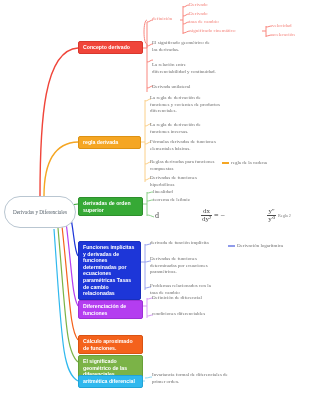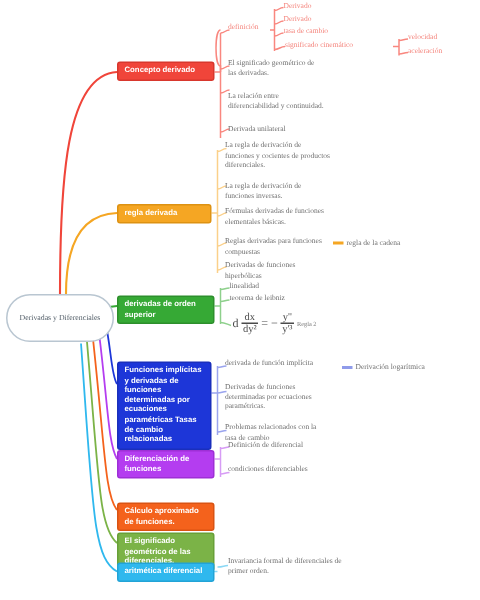--- a/index.html
+++ b/index.html
@@ -42,21 +42,21 @@
   
   .stub{display:inline-block;width:7px;height:2px;vertical-align:middle;margin-right:2px;}
   .stub.amber{background:#f5a623;}
   .stub.blue {background:#8f9bea;}
 
   
   .formula{
     font-size:8px;color:#4a4a4a;font-family:"Liberation Serif","DejaVu Serif",serif;
     display:flex;align-items:center;gap:2px;white-space:nowrap;
   }
-  .frac{display:inline-flex;flex-direction:column;align-items:center;vertical-align:middle;line-height:1;}
+  .frac{display:inline-flex;flex-direction:column;align-items:center;vertical-align:middle;line-height:1;margin-left:40px;}
   .frac .num{padding:0 1px;font-size:7px;}
   .frac .den{padding:0 1px;font-size:7px;border-top:1px solid #4a4a4a;}
   .fm-tag{font-size:4.2px;color:#7a7a7a;}
 </style>
 </head>
 <body>
 
 <div id="canvas">
 
   <svg class="wires" viewBox="0 0 310 400">

